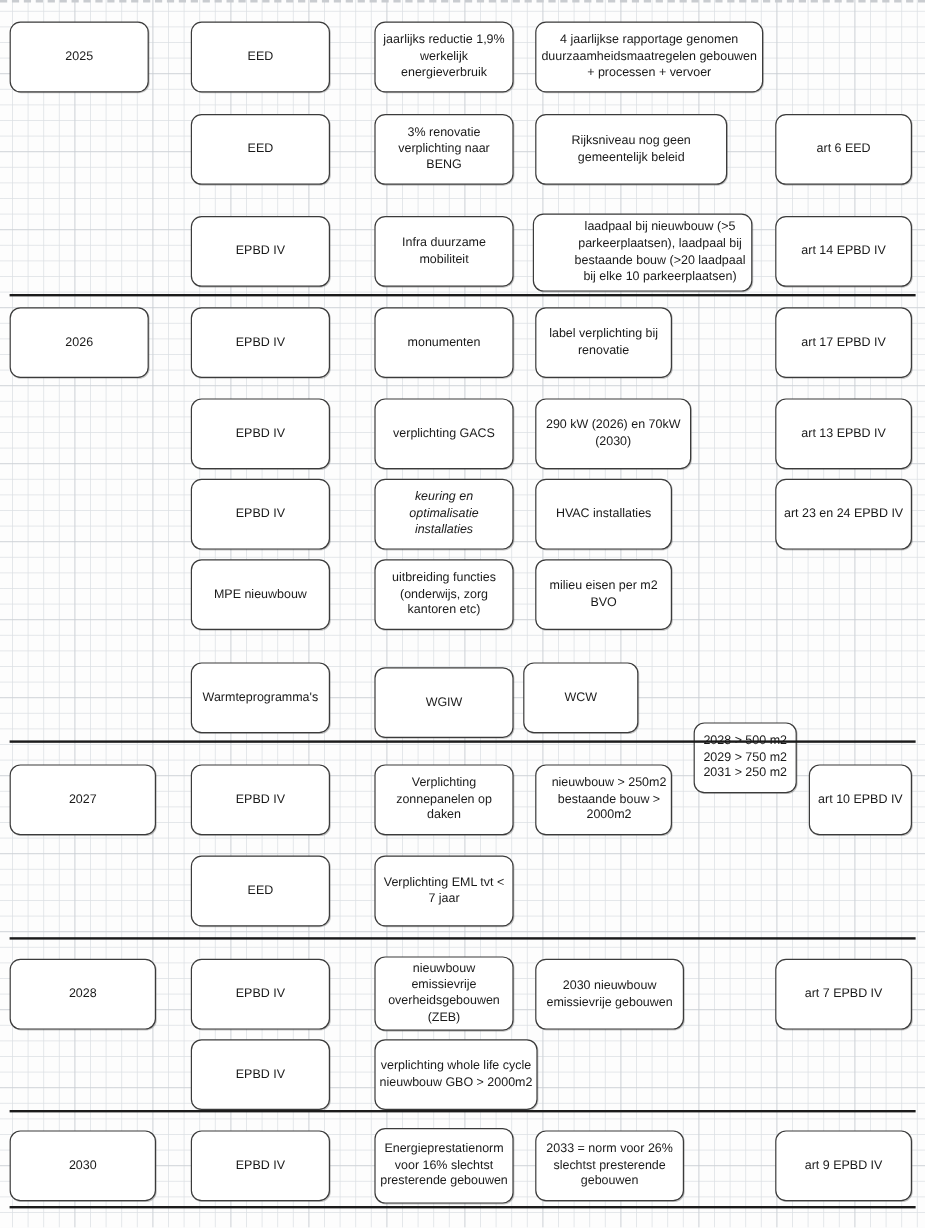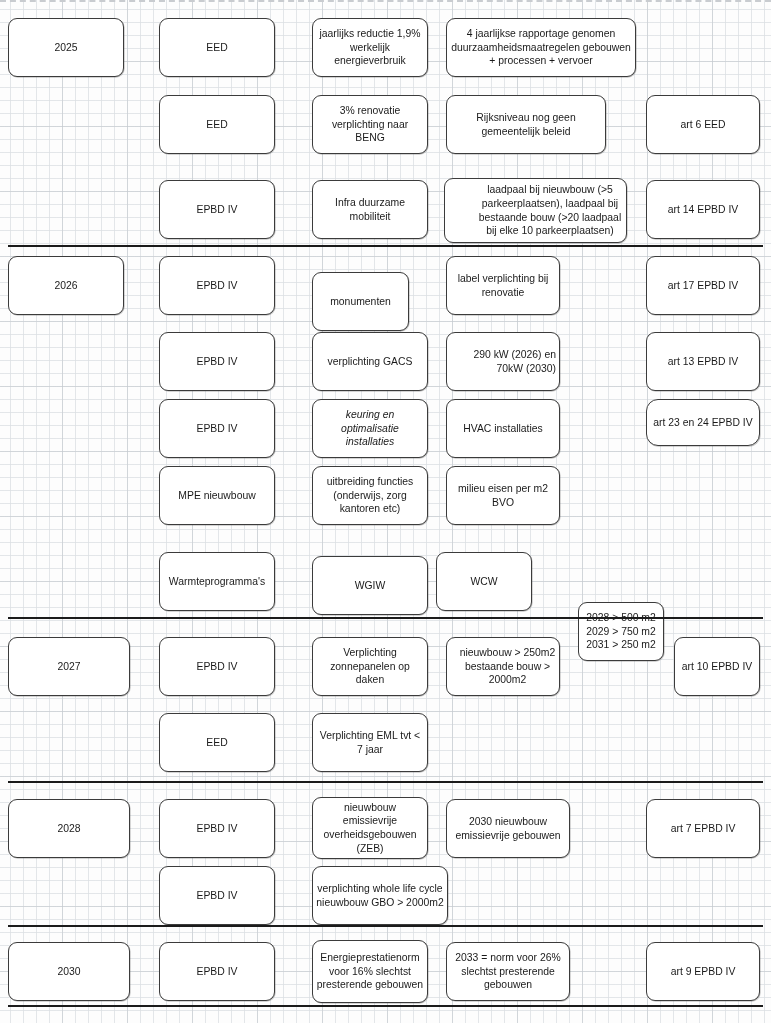--- a/index.html
+++ b/index.html
@@ -69,31 +69,31 @@
       <div class="node" style="left: 159px; top: 95px; width: 116px; height: 59px;">EED</div>
       <div class="node" style="left: 312px; top: 95px; width: 116px; height: 59px;">3% renovatie verplichting naar BENG</div>
       <div class="node" style="left: 446px; top: 95px; width: 160px; height: 59px;">Rijksniveau nog geen gemeentelijk beleid</div>
       <div class="node" style="left: 646px; top: 95px; width: 114px; height: 59px;">art 6 EED</div>
       <div class="node" style="left: 159px; top: 180px; width: 116px; height: 59px;">EPBD IV</div>
       <div class="node" style="left: 312px; top: 180px; width: 116px; height: 59px;">Infra duurzame mobiliteit</div>
       <div class="node" style="left: 444px; top: 178px; width: 183px; height: 65px; padding-left: 32px;">laadpaal bij nieuwbouw (&gt;5 parkeerplaatsen), laadpaal bij bestaande bouw (&gt;20 laadpaal bij elke 10 parkeerplaatsen)</div>
       <div class="node" style="left: 646px; top: 180px; width: 114px; height: 59px;">art 14 EPBD IV</div>
       <div class="node" style="left: 8px; top: 256px; width: 116px; height: 59px;">2026</div>
       <div class="node" style="left: 159px; top: 256px; width: 116px; height: 59px;">EPBD IV</div>
-      <div class="node" style="left: 312px; top: 272px; width: 97px; height: 59px;">monumenten</div>
+      <div class="node" style="left: 312px; top: 256px; width: 116px; height: 59px;">monumenten</div>
       <div class="node" style="left: 446px; top: 256px; width: 114px; height: 59px;">label verplichting bij renovatie</div>
       <div class="node" style="left: 646px; top: 256px; width: 114px; height: 59px;">art 17 EPBD IV</div>
       <div class="node" style="left: 159px; top: 332px; width: 116px; height: 59px;">EPBD IV</div>
       <div class="node" style="left: 312px; top: 332px; width: 116px; height: 59px;">verplichting GACS</div>
-      <div class="node" style="left: 446px; top: 332px; width: 114px; height: 59px; text-align: right;">290 kW (2026) en 70kW (2030)</div>
+      <div class="node" style="left: 446px; top: 332px; width: 130px; height: 59px;">290 kW (2026) en 70kW (2030)</div>
       <div class="node" style="left: 646px; top: 332px; width: 114px; height: 59px;">art 13 EPBD IV</div>
       <div class="node" style="left: 159px; top: 399px; width: 116px; height: 59px;">EPBD IV</div>
       <div class="node" style="left: 312px; top: 399px; width: 116px; height: 59px; font-style: italic;">keuring en optimalisatie installaties</div>
       <div class="node" style="left: 446px; top: 399px; width: 114px; height: 59px;">HVAC installaties</div>
-      <div class="node" style="left: 646px; top: 399px; width: 114px; height: 47px; border-radius: 12px;">art 23 en 24 EPBD IV</div>
+      <div class="node" style="left: 646px; top: 399px; width: 114px; height: 59px;">art 23 en 24 EPBD IV</div>
       <div class="node" style="left: 159px; top: 466px; width: 116px; height: 59px;">MPE nieuwbouw</div>
       <div class="node" style="left: 312px; top: 466px; width: 116px; height: 59px;">uitbreiding functies (onderwijs, zorg kantoren etc)</div>
       <div class="node" style="left: 446px; top: 466px; width: 114px; height: 59px;">milieu eisen per m2 BVO</div>
       <div class="node" style="left: 159px; top: 552px; width: 116px; height: 59px;">Warmteprogramma's</div>
       <div class="node" style="left: 312px; top: 556px; width: 116px; height: 59px;">WGIW</div>
       <div class="node" style="left: 436px; top: 552px; width: 96px; height: 59px;">WCW</div>
       <div class="node" style="left: 8px; top: 637px; width: 122px; height: 59px;">2027</div>
       <div class="node" style="left: 159px; top: 637px; width: 116px; height: 59px;">EPBD IV</div>
       <div class="node" style="left: 312px; top: 637px; width: 116px; height: 59px;">Verplichting zonnepanelen op daken</div>
       <div class="node" style="left: 446px; top: 637px; width: 114px; height: 59px; padding-left: 12px;">nieuwbouw &gt; 250m2 bestaande bouw &gt; 2000m2</div>

